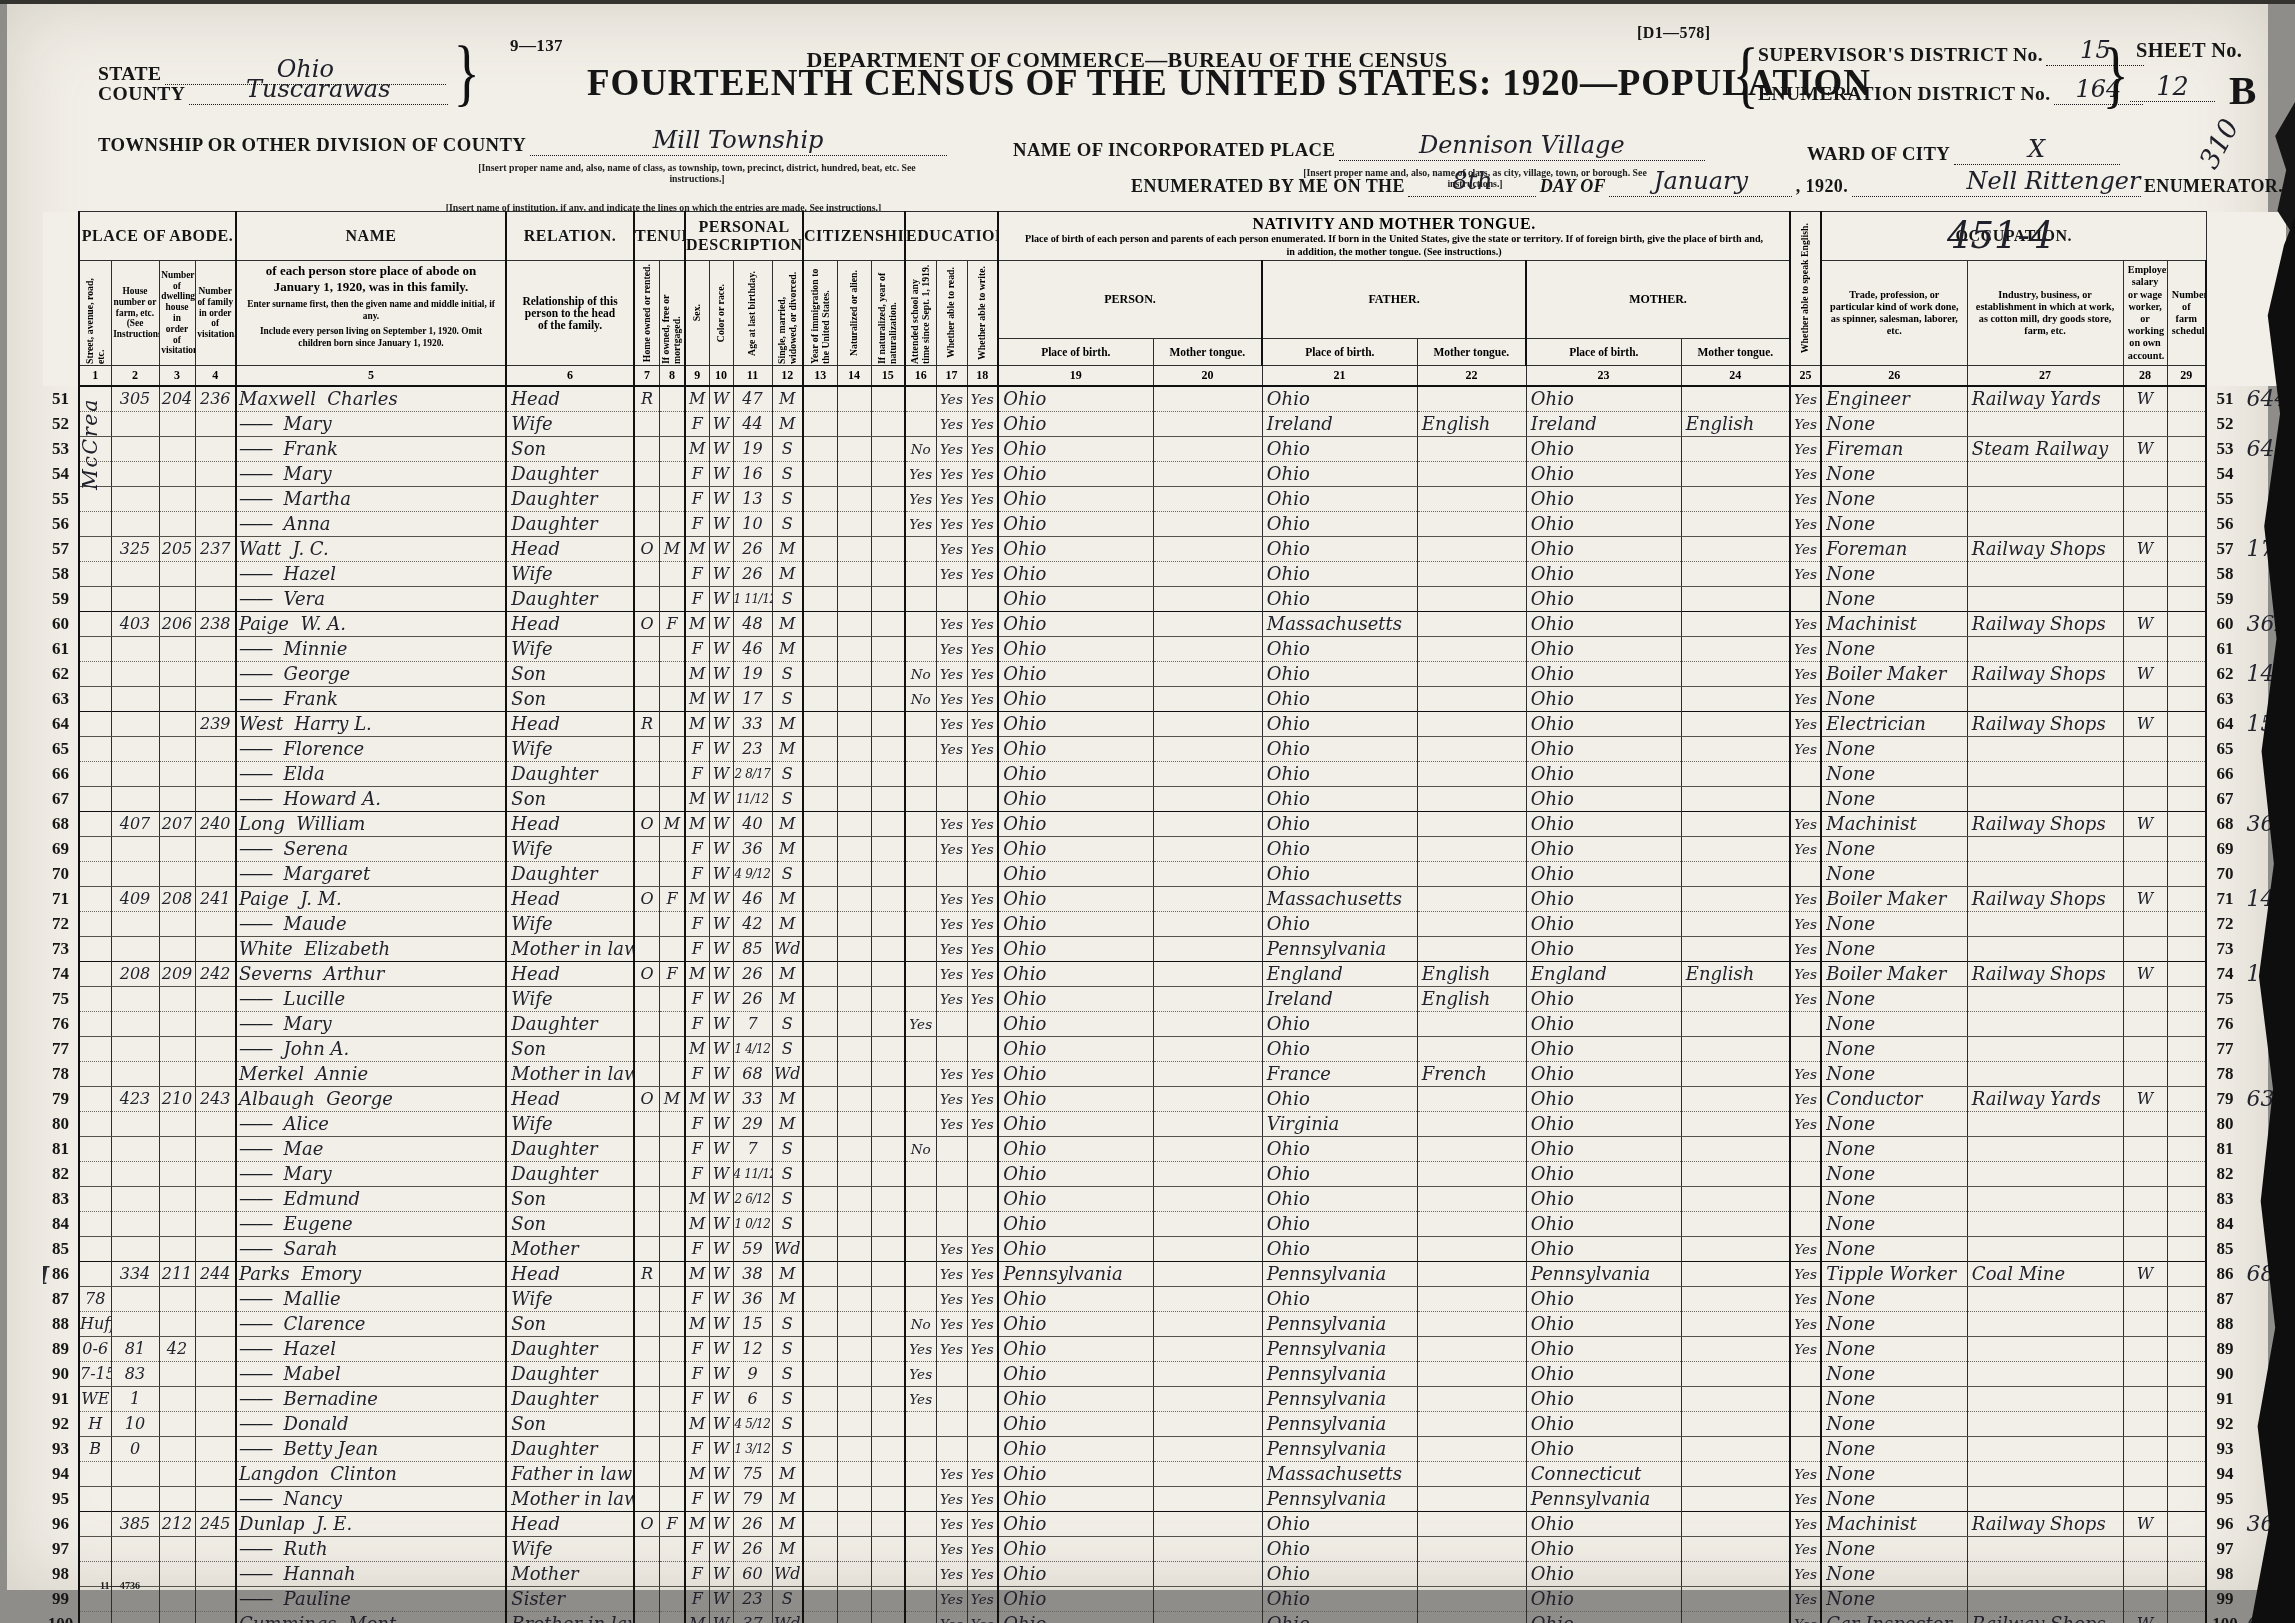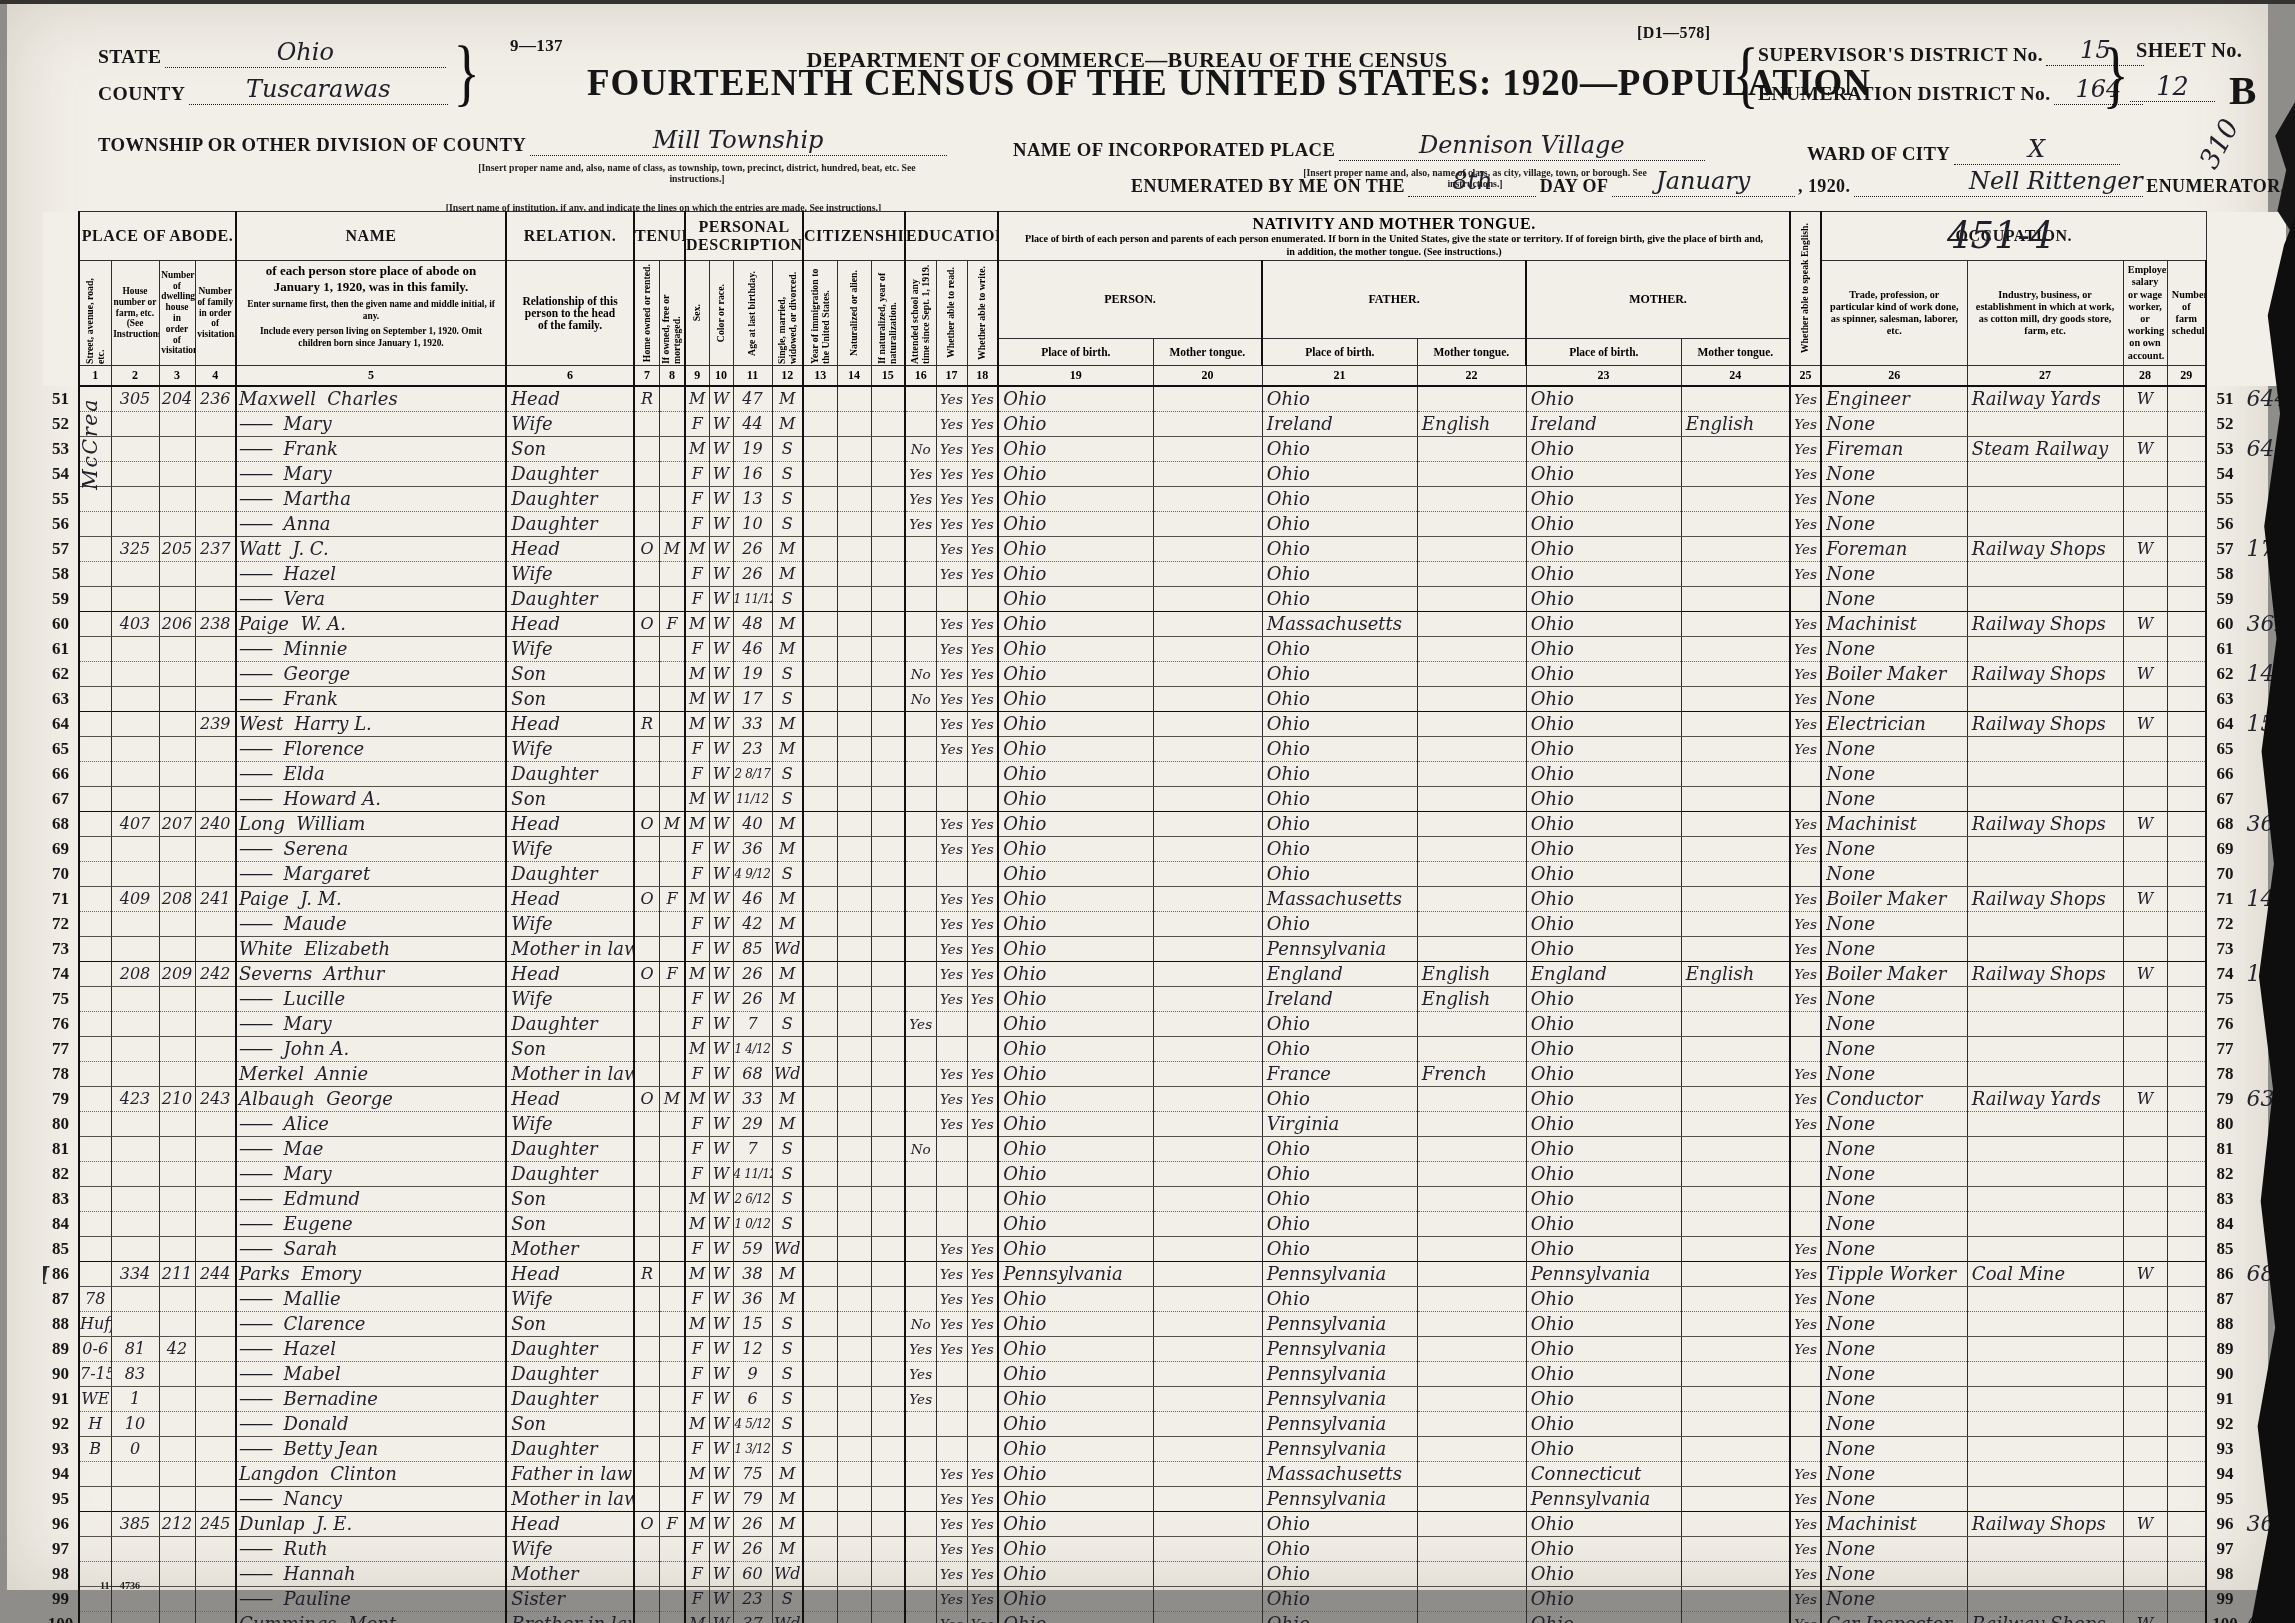--- a/index.html
+++ b/index.html
@@ -80,21 +80,21 @@
 </style>
 </head>
 <body>
 
 <div id="paper"></div>
 <div id="scan-top"></div>
 
 <div id="pagehead">
   <div class="abs print lbl" style="left:510px;top:36px;font-size:17px;">9—137</div>
 
-  <div class="abs" style="left:98px;top:41px;">
+  <div class="abs" style="left:98px;top:58px;">
     <span class="print lbl" style="font-size:19.6px;">STATE</span>
     <span class="fill" style="width:281px;"><span class="hw">Ohio</span></span>
   </div>
   <div class="abs" style="left:98px;top:78px;">
     <span class="print lbl" style="font-size:19.6px;">COUNTY</span>
     <span class="fill" style="width:259px;"><span class="hw">Tuscarawas</span></span>
   </div>
   <div class="abs print brace" style="left:449px;top:47px;">}</div>
 
   <div class="abs print lbl" style="left:723px;width:808px;top:32px;font-size:22px;text-align:center;margin-top:15px;">DEPARTMENT OF COMMERCE—BUREAU OF THE CENSUS</div>
@@ -136,21 +136,21 @@
     <span class="fill" style="width:166px;"><span class="hw">X</span></span>
   </div>
 
   <div class="abs hw slant" id="sheet-annot" style="left:2193px;top:128px;">310</div>
 
   <div class="abs note" style="left:400px;top:202px;width:527px;">[Insert name of institution, if any, and indicate the lines on which the entries are made.   See instructions.]</div>
 
   <div class="abs" style="left:1131px;top:170px;">
     <span class="print lbl" style="font-size:18px;">ENUMERATED BY ME ON THE</span>
     <span class="fill" style="width:128px;"><span class="hw">8th</span></span>
-    <span class="print lbl" style="font-size:18px;">DAY OF</span>
+    <span class="print lbl" style="font-size:18px;font-style:italic;">DAY OF</span>
     <span class="fill" style="width:183px;"><span class="hw">January</span></span>
     <span class="print lbl" style="font-size:18px;">, 1920.</span>
     <span class="fill" style="width:289px;text-align:right;"><span class="hw">Nell Rittenger</span></span>
     <span class="print lbl" style="font-size:18px;">ENUMERATOR.</span>
   </div>
 </div>
 
 <table id="sheet">
   <colgroup>
     <col style="width:36px">

